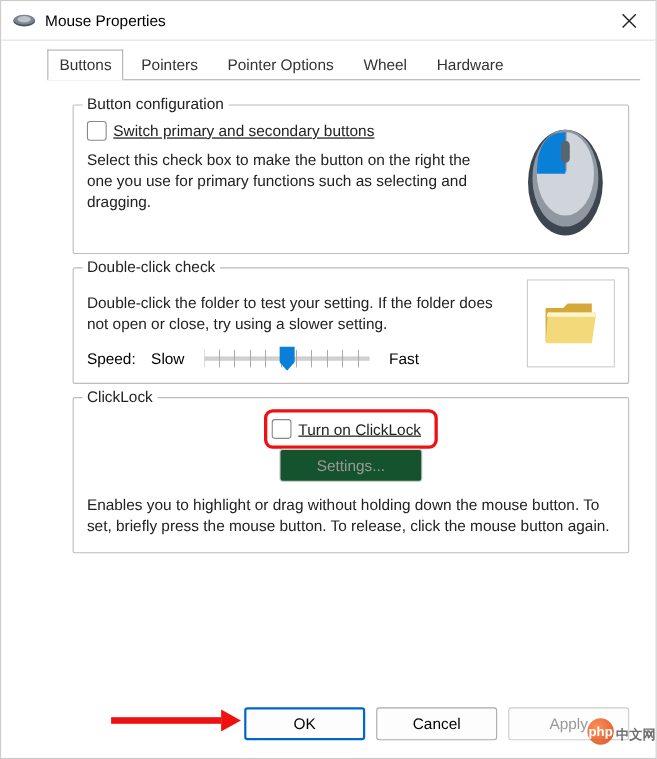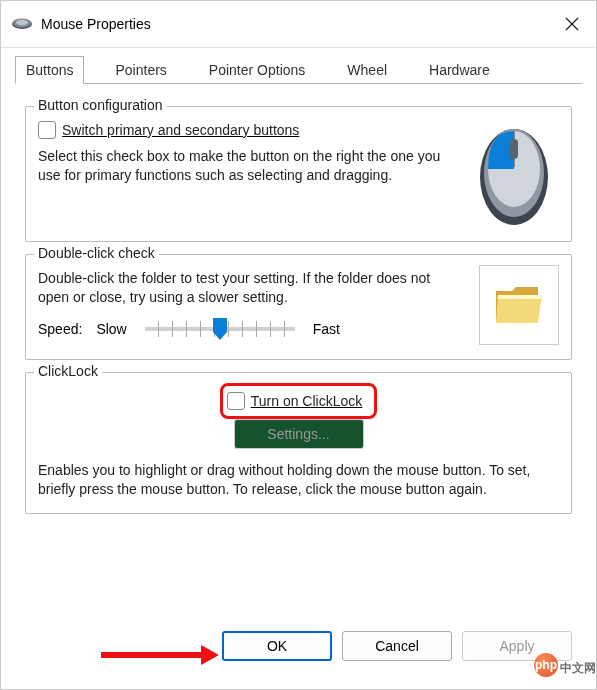--- a/index.html
+++ b/index.html
@@ -9,43 +9,44 @@
       background: #fff;
       width: 597px;
       height: 690px;
       border: 1px solid #ccc;
       position: relative;
       overflow: hidden;
     }
     .titlebar {
       display: flex;
       align-items: center;
-      height: 47px;
+      height: 36px;
       padding: 0 10px;
       border-bottom: 1px solid #e0e0e0;
     }
     .titlebar .mouse-glyph {
       width: 22px; height: 14px;
       margin-right: 8px;
     }
     .titlebar .title {
       flex: 1;
       font-size: 14px;
       color: #000;
     }
     .titlebar .close {
       width: 28px; height: 28px;
       display: flex; align-items: center; justify-content: center;
       font-size: 18px; cursor: default;
     }
     .tabs {
       display: flex;
-      gap: 20px;
+      gap: 5px;
       padding: 8px 14px 0 14px;
       position: relative;
+      margin-left: 28px;
     }
     .tab {
       padding: 5px 10px;
       border: 1px solid transparent;
       font-size: 14px;
       color: #333;
       cursor: default;
       position: relative;
       z-index: 2;
     }
@@ -57,20 +58,21 @@
     .tab-line {
       position: absolute;
       bottom: 0;
       left: 14px; right: 14px;
       height: 1px;
       background: #b0b0b0;
       z-index: 1;
     }
     .content {
       padding: 10px 24px;
+      margin-left: 41px;
     }
     .fieldset {
       border: 1px solid #bcbcbc;
       border-radius: 2px;
       margin: 12px 0 12px 0;
       padding: 10px 12px 14px 12px;
       position: relative;
     }
     .legend {
       position: absolute;
@@ -111,20 +113,21 @@
     }
     .button-config-text { flex: 1; }
     .mouse-big {
       width: 90px;
       flex-shrink: 0;
       display: flex; align-items: center; justify-content: center;
     }
     .dblclick-row {
       display: flex;
       gap: 18px;
+      align-items: flex-end;
     }
     .dblclick-text { flex: 1; }
     .folder-box {
       width: 80px; height: 80px;
       border: 1px solid #ccc;
       display: flex; align-items: center; justify-content: center;
       flex-shrink: 0;
     }
     .speed-row {
       display: flex;
@@ -169,21 +172,21 @@
       height: 30px;
       border: 1px solid #ccc;
       border-radius: 3px;
       background: #14532d;
       color: #999;
       font-size: 14px;
       padding: 0 18px;
     }
     .button-row {
       position: absolute;
-      bottom: 28px;
+      bottom: 16px;
       left: 0; right: 0;
       display: flex;
       justify-content: flex-end;
       gap: 10px;
       padding-right: 24px;
       align-items: flex-start;
       margin-top: 13px;
     }
     .btn {
       width: 110px;

